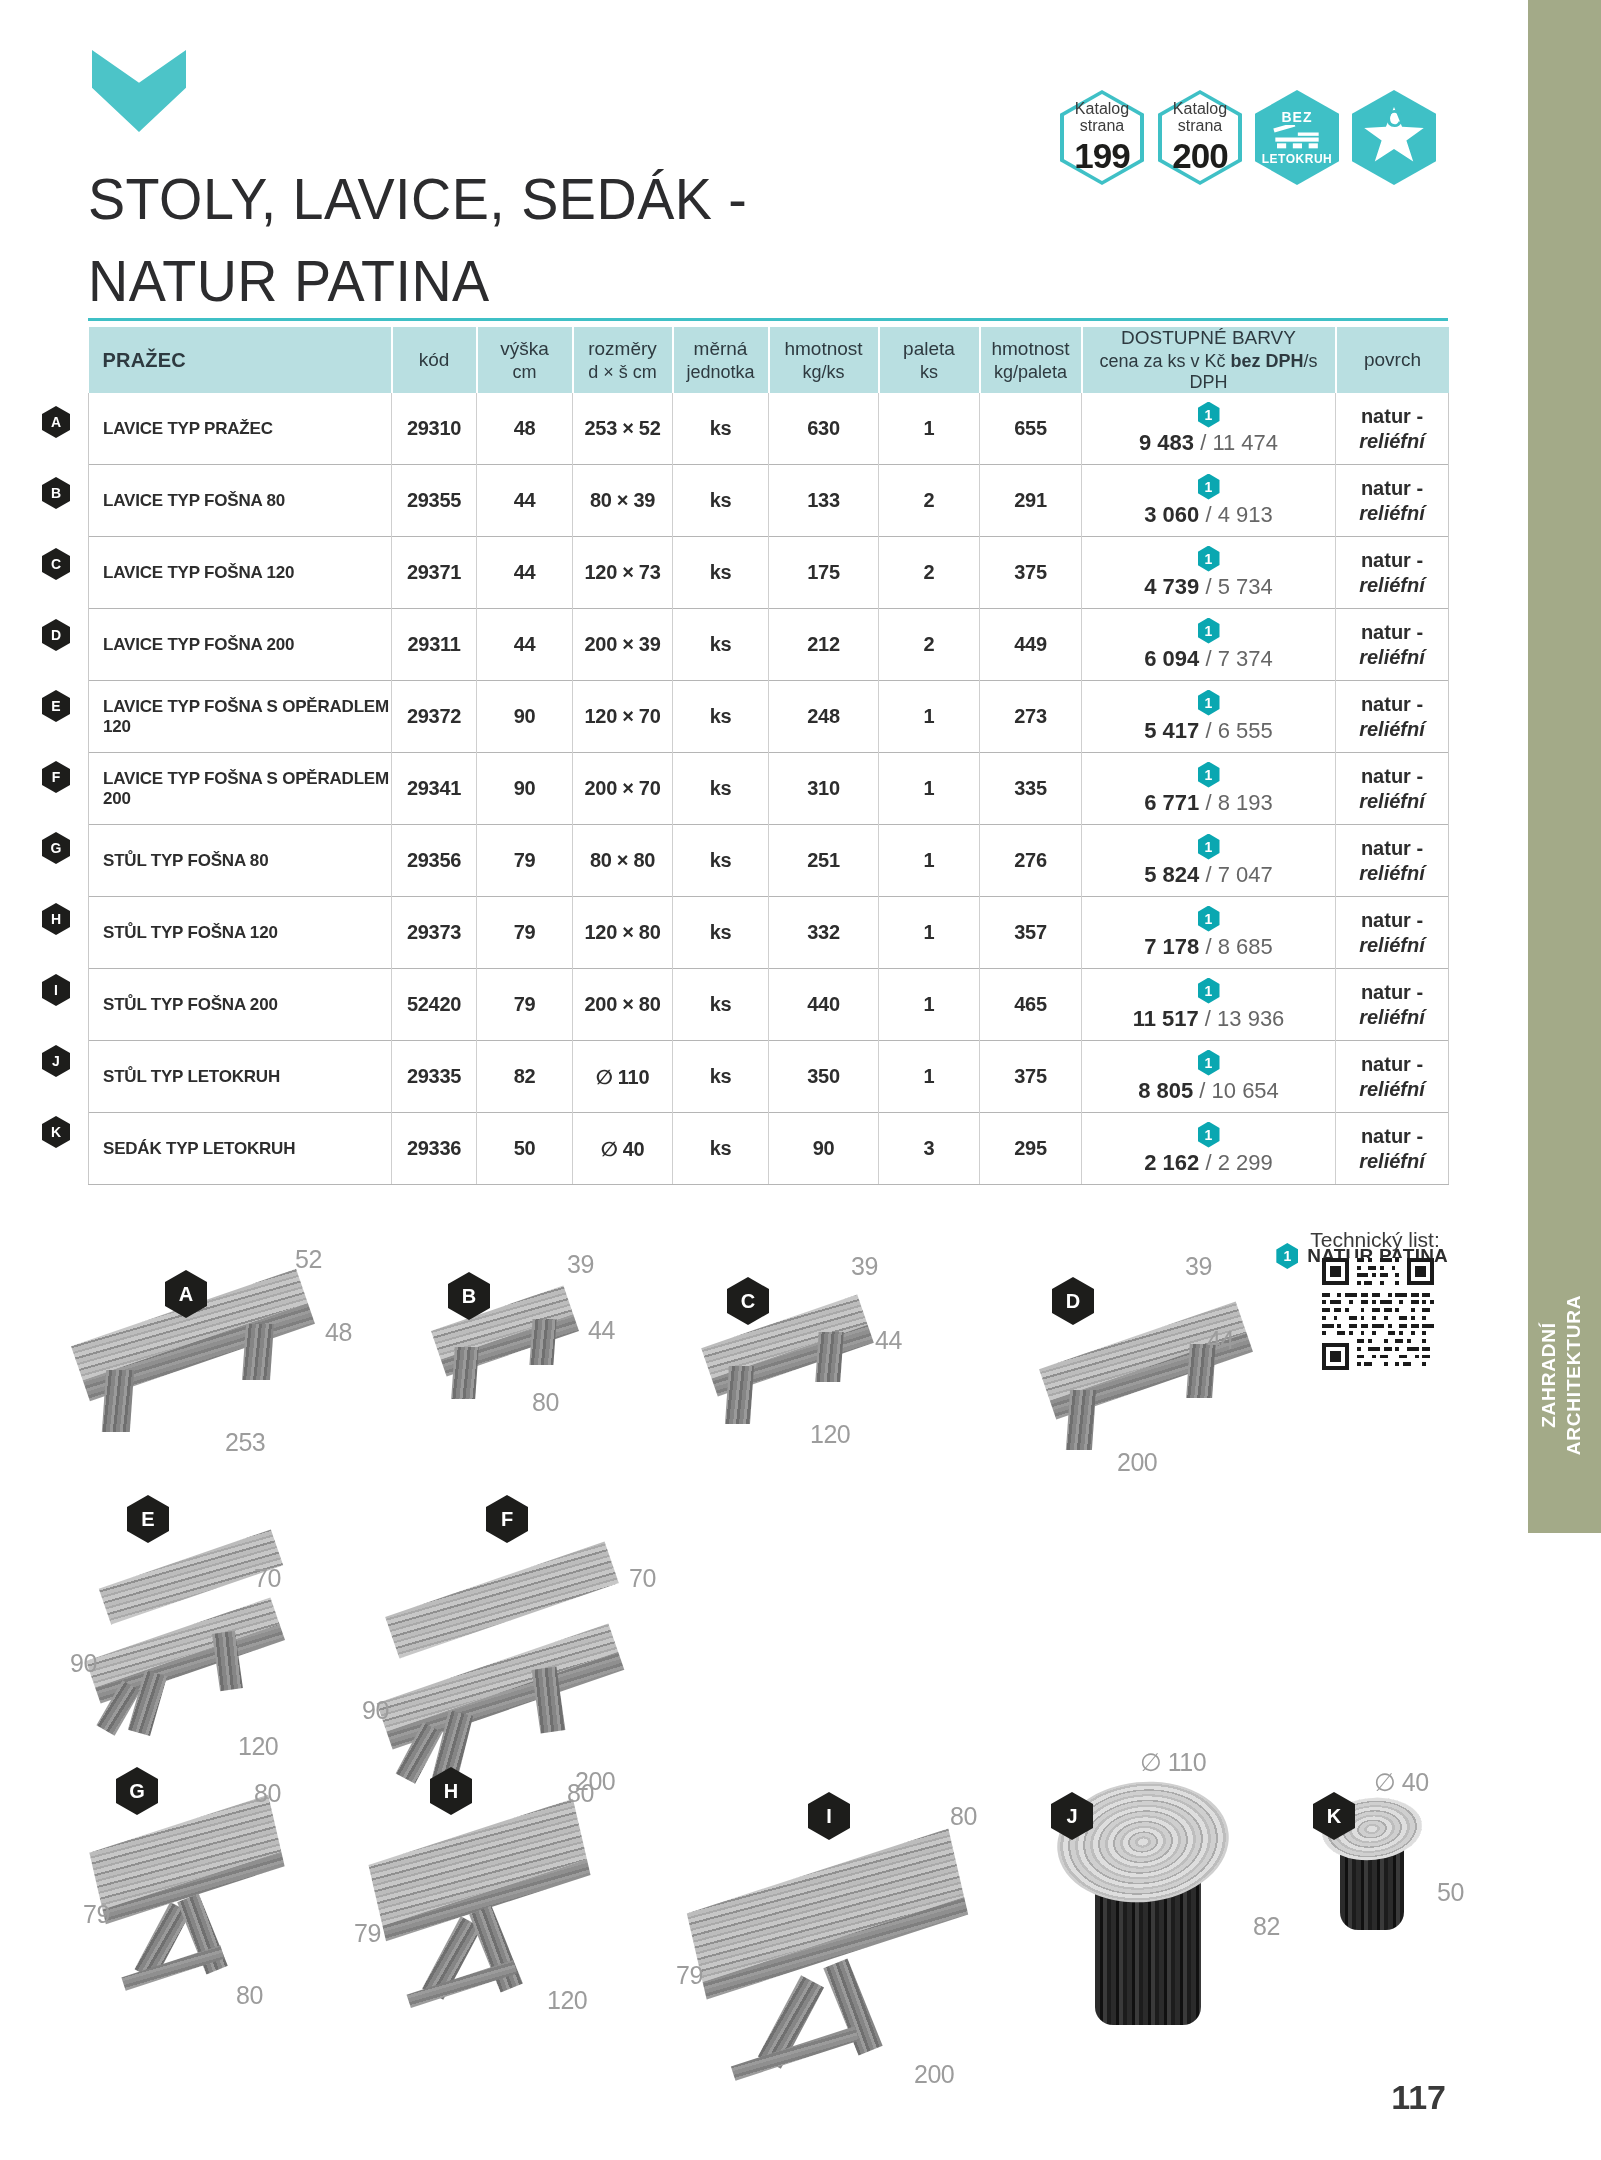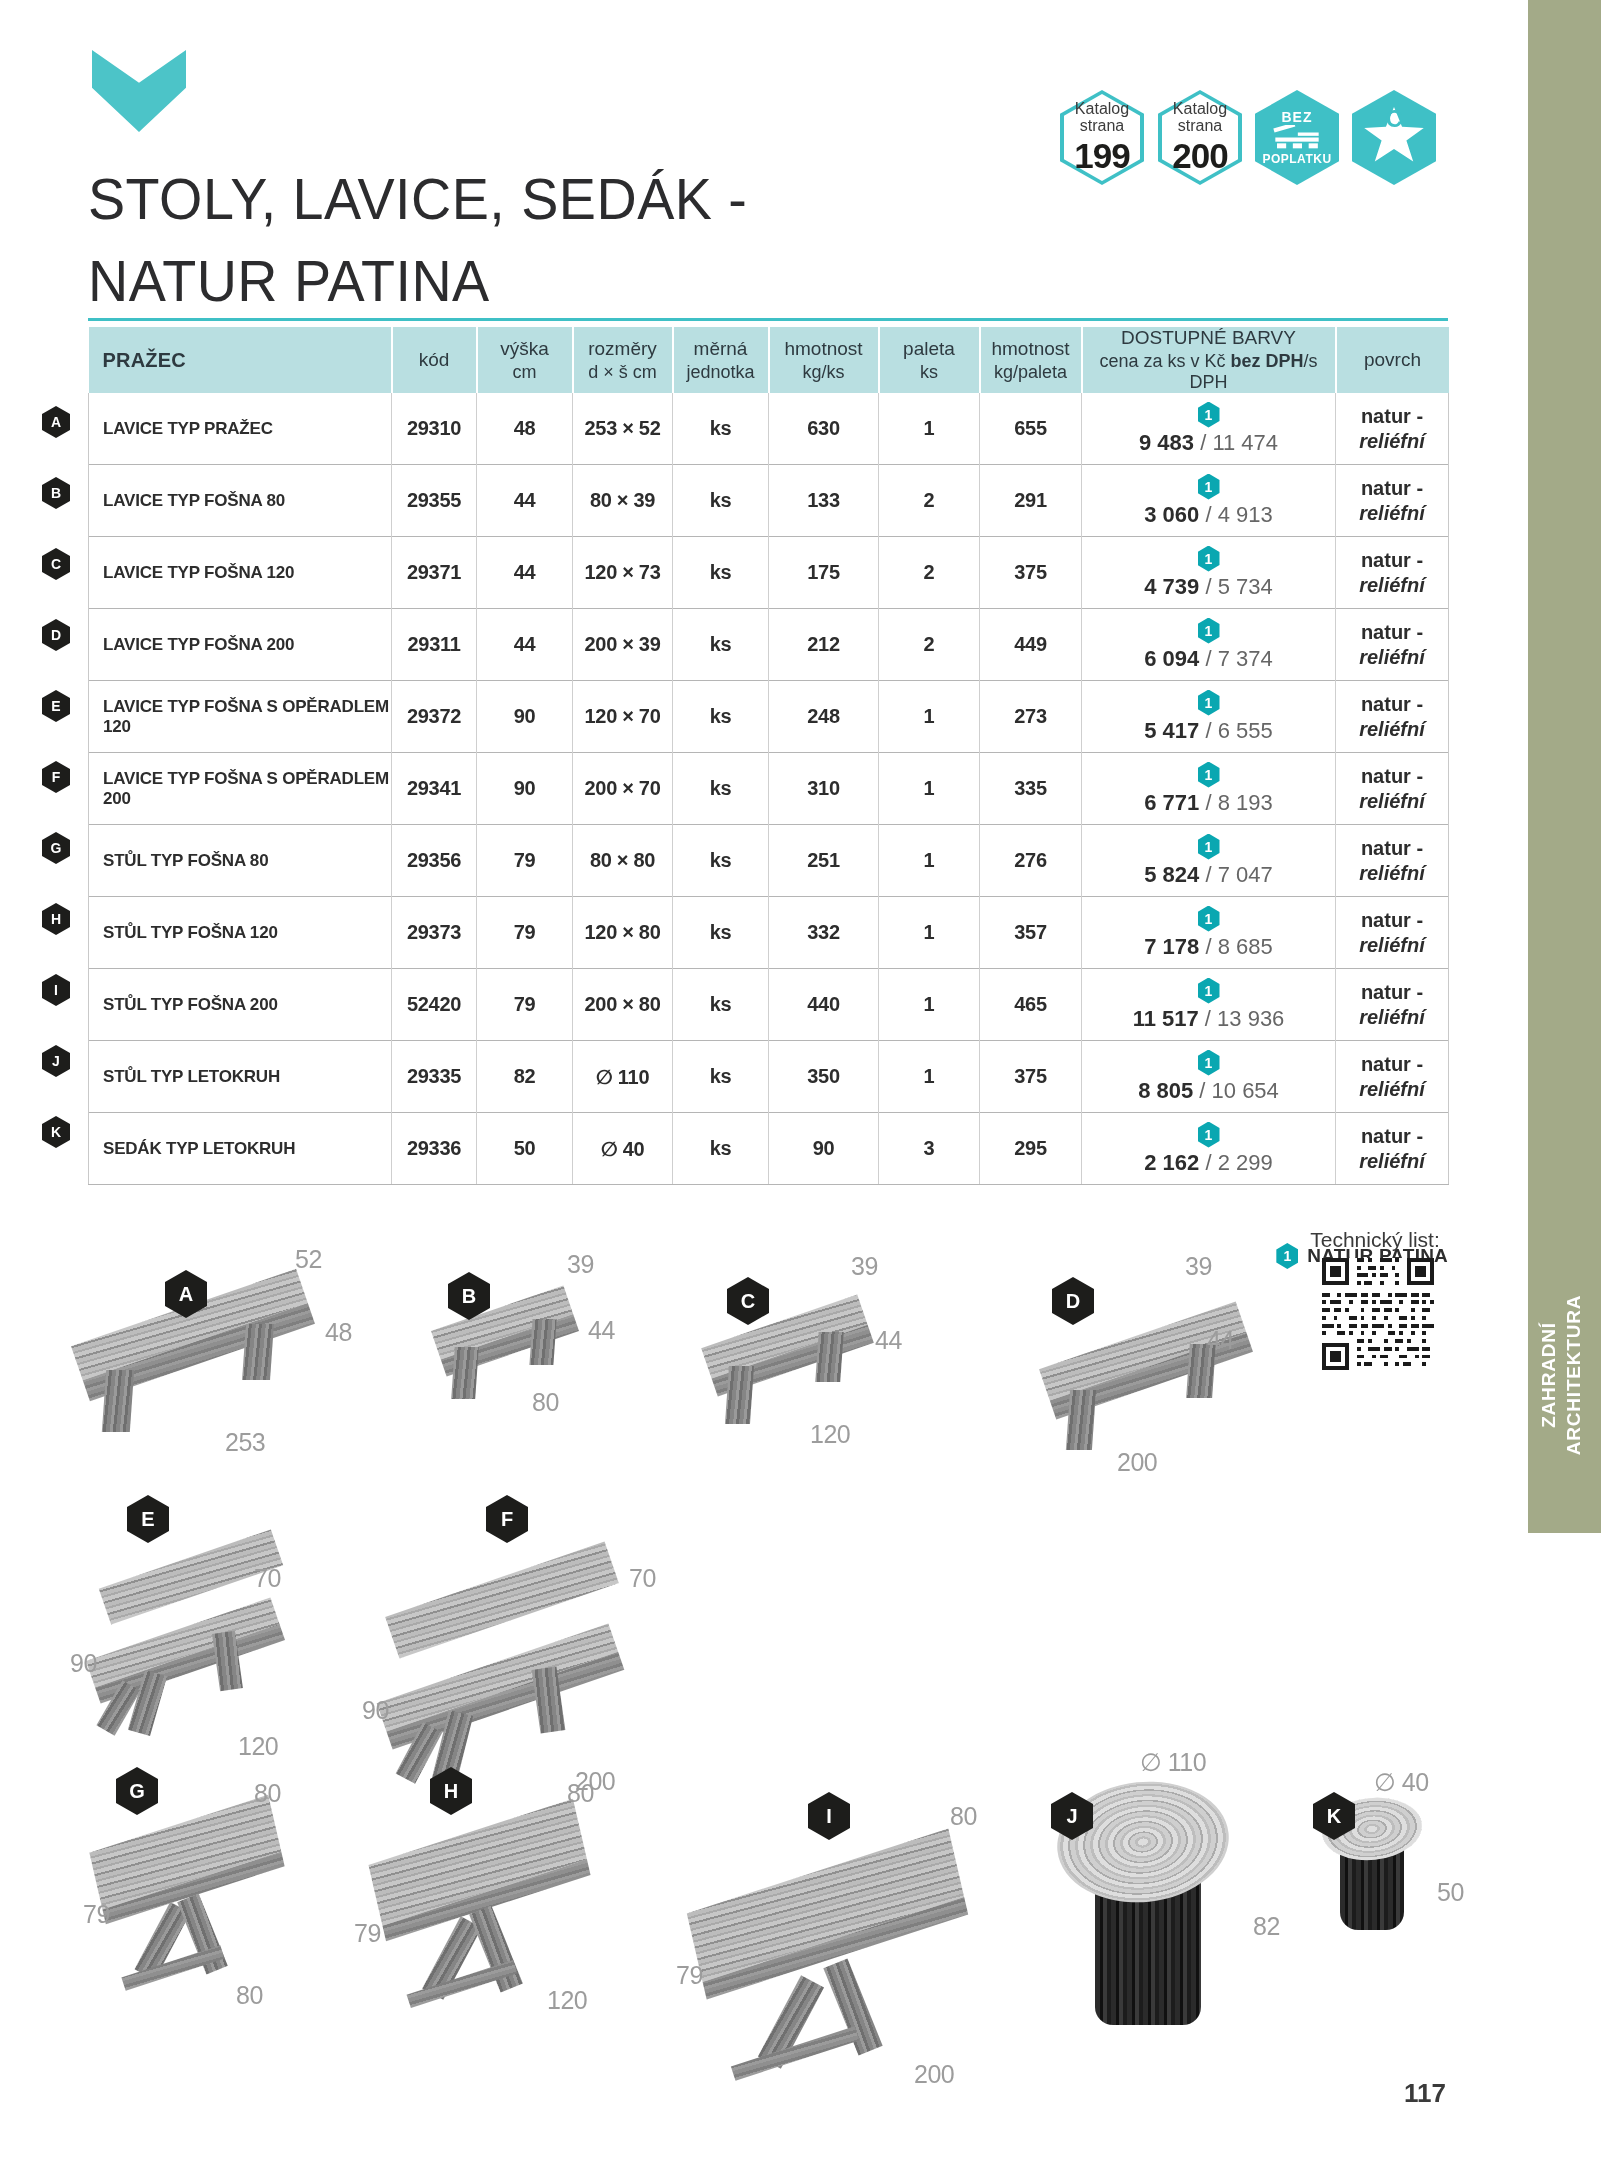--- a/index.html
+++ b/index.html
@@ -75,21 +75,21 @@
   .p-side{background:repeating-linear-gradient(2deg,#9b9b9b 0 3px,#7f7f7f 3px 6px,#8f8f8f 6px 10px);}
   .leg{position:absolute;background:repeating-linear-gradient(92deg,#9a9a9a 0 3px,#6f6f6f 3px 6px,#858585 6px 10px);}
   .trunk-top{position:absolute;border-radius:50%;z-index:3;
              background:repeating-radial-gradient(ellipse at 50% 50%,#dedede 0 5px,#bdbdbd 5px 8px,#cfcfcf 8px 13px,#ababab 13px 15px);}
   .trunk-body{position:absolute;z-index:2;border-radius:8px 8px 18px 18px;
              background:repeating-linear-gradient(90deg,#2b2b2b 0 5px,#101010 5px 8px,#3a3a3a 8px 12px,#1c1c1c 12px 16px);}
   
   .tech-label{position:absolute;left:1300px;top:1228px;width:150px;text-align:center;font-size:21px;color:#3a3a3a;}
   .qr{position:absolute;left:1322px;top:1258px;width:112px;height:112px;}
   .pagenum{position:absolute;left:1360px;top:2078px;width:86px;text-align:right;
-           font-size:26px;font-weight:700;color:#3a3a3a;}
+           font-size:34px;font-weight:700;color:#3a3a3a;}
 </style>
 </head>
 <body>
 
 <div id="page">
 
   <div class="chevron"></div>
 
   <div class="title">
     <div>STOLY, LAVICE, SEDÁK -</div>
@@ -119,21 +119,21 @@
     <div class="txt">
       <div class="wtop">BEZ</div>
       <svg width="50" height="25" viewBox="0 0 60 30">
         <rect x="3" y="4" width="26" height="5" fill="#fff" transform="rotate(-16 3 9)"></rect>
         <rect x="31" y="9" width="25" height="4" fill="#fff"></rect>
         <rect x="4" y="15" width="52" height="5" fill="#fff"></rect>
         <rect x="6" y="22" width="11" height="6" fill="#fff"></rect>
         <rect x="25" y="22" width="11" height="6" fill="#fff"></rect>
         <rect x="44" y="22" width="11" height="6" fill="#fff"></rect>
       </svg>
-      <div class="wbot">POPLATKU</div>
+      <div class="wbot">LETOKRUH</div>
     </div>
   </div>
   <div class="hexb filled" style="left:1352px;top:90px;">
     <div class="hex-shape" style="background:#3fc0c6;"></div>
     <div class="star"></div>
     <div class="star-letter">C</div>
   </div>
 
   <div class="sidebar">
     <div class="vtext">

